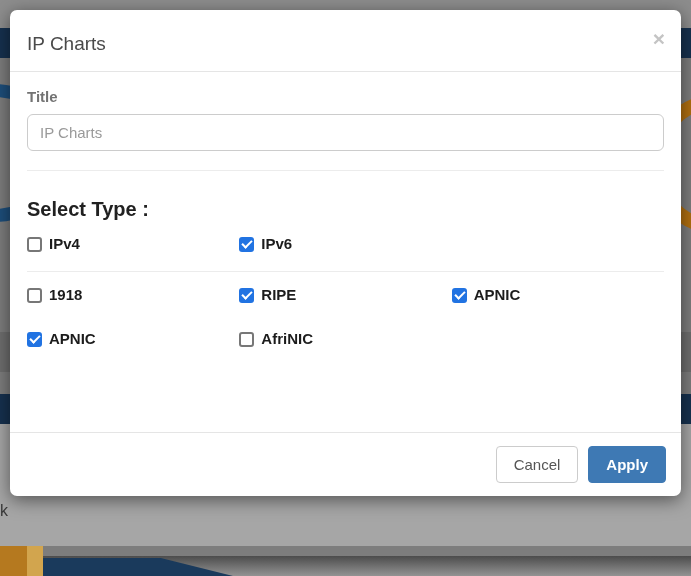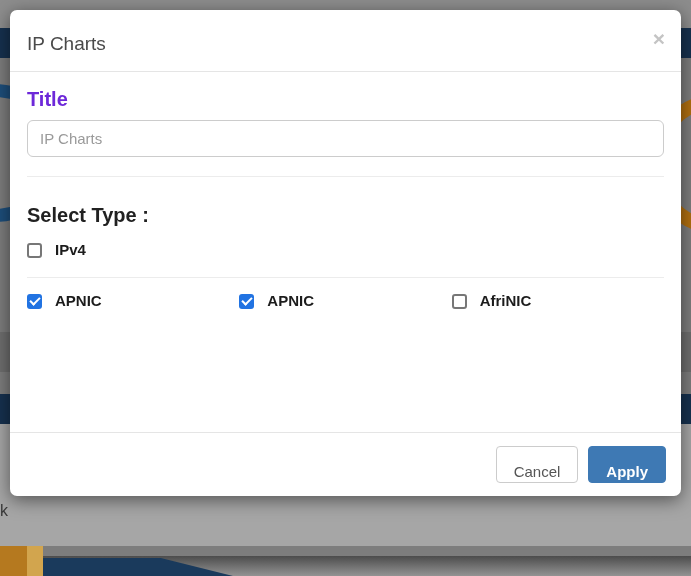--- a/index.html
+++ b/index.html
@@ -35,51 +35,51 @@
     position:relative;padding:23px 17px 17px 17px;
     border-bottom:1px solid #e5e5e5;flex:0 0 auto;
   }
   .modal-title{font-size:19px;color:#4a4a4a;line-height:21px;}
   .close-btn{
     position:absolute;right:16px;top:18px;border:none;background:none;cursor:pointer;
     font-size:21px;line-height:21px;font-weight:700;color:#c4c4c4;padding:0;
     font-family:"Liberation Sans", sans-serif;
   }
   .modal-body{flex:1 1 auto;padding:16px 17px 0 17px;box-sizing:border-box;}
-  .field-label{font-size:20px;font-weight:700;color:#6d28d9;margin-bottom:9px;}
+  .field-label{font-size:15px;font-weight:700;color:#737373;margin-bottom:9px;}
   .title-input{
     width:100%;height:37px;box-sizing:border-box;border:1px solid #ccc;border-radius:6px;
     padding:0 12px;font-size:15px;color:#555;outline:none;
     font-family:"Liberation Sans", sans-serif;
   }
   .title-input::placeholder{color:#9a9a9a;opacity:1;}
   .divider{border:none;border-top:1px solid #ececec;margin:19px 0 0 0;}
   .section-heading{font-size:20px;font-weight:700;color:#212121;margin:27px 0 0 0;}
   .check-grid{
     display:grid;grid-template-columns:repeat(3,1fr);row-gap:28px;
     margin-top:15px;width:100%;
   }
-  .check-item{display:flex;align-items:center;gap:13px;cursor:pointer;}
+  .check-item{display:flex;align-items:center;gap:7px;cursor:pointer;}
   .checkbox{
     width:15px;height:15px;flex:0 0 auto;border-radius:3px;box-sizing:border-box;
     border:2px solid #777;background:#fff;position:relative;
   }
   .checkbox.checked{border:none;background:var(--accent);}
   .checkbox.checked::after{
     content:"";position:absolute;left:3px;top:3.5px;width:8px;height:4px;
     border-left:2px solid #fff;border-bottom:2px solid #fff;transform:rotate(-45deg);
   }
   .check-label{font-size:15px;font-weight:700;color:#1c1c1c;line-height:16px;}
   .modal-footer{
     flex:0 0 auto;border-top:1px solid #e5e5e5;padding:13px 15px;
     display:flex;justify-content:flex-end;gap:10px;align-items:center;
   }
   .btn{
     font-family:"Liberation Sans", sans-serif;font-size:15px;border-radius:4px;
-    padding:16px 17px;height:37px;cursor:pointer;box-sizing:border-box;
+    padding:9px 17px;height:37px;cursor:pointer;box-sizing:border-box;
   }
   .btn-cancel{background:#fff;border:1px solid #ccc;color:#555;}
   .btn-apply{background:var(--apply);border:1px solid var(--apply);color:#fff;font-weight:700;}
 </style>
 </head>
 <body>
 
 <div class="backdrop">
   <div class="bg-band bg-top-gray"></div>
   <div class="bg-band bg-navbar"></div>
@@ -106,25 +106,37 @@
     <input class="title-input" type="text" placeholder="IP Charts" style="">
 
     <hr class="divider">
 
     <div class="section-heading">Select Type :</div>
     <div class="check-grid">
         <label class="check-item">
           <span class="checkbox"></span>
           <span class="check-label">IPv4</span>
         </label>
+        <label class="check-item">
+          <span class="checkbox checked"></span>
+          <span class="check-label">IPv6</span>
+        </label>
       </div>
 
     <hr class="divider">
 
     <div class="check-grid">
+        <label class="check-item">
+          <span class="checkbox"></span>
+          <span class="check-label">1918</span>
+        </label>
+        <label class="check-item">
+          <span class="checkbox checked"></span>
+          <span class="check-label">RIPE</span>
+        </label>
         <label class="check-item">
           <span class="checkbox checked"></span>
           <span class="check-label">APNIC</span>
         </label>
         <label class="check-item">
           <span class="checkbox checked"></span>
           <span class="check-label">APNIC</span>
         </label>
         <label class="check-item">
           <span class="checkbox"></span>

